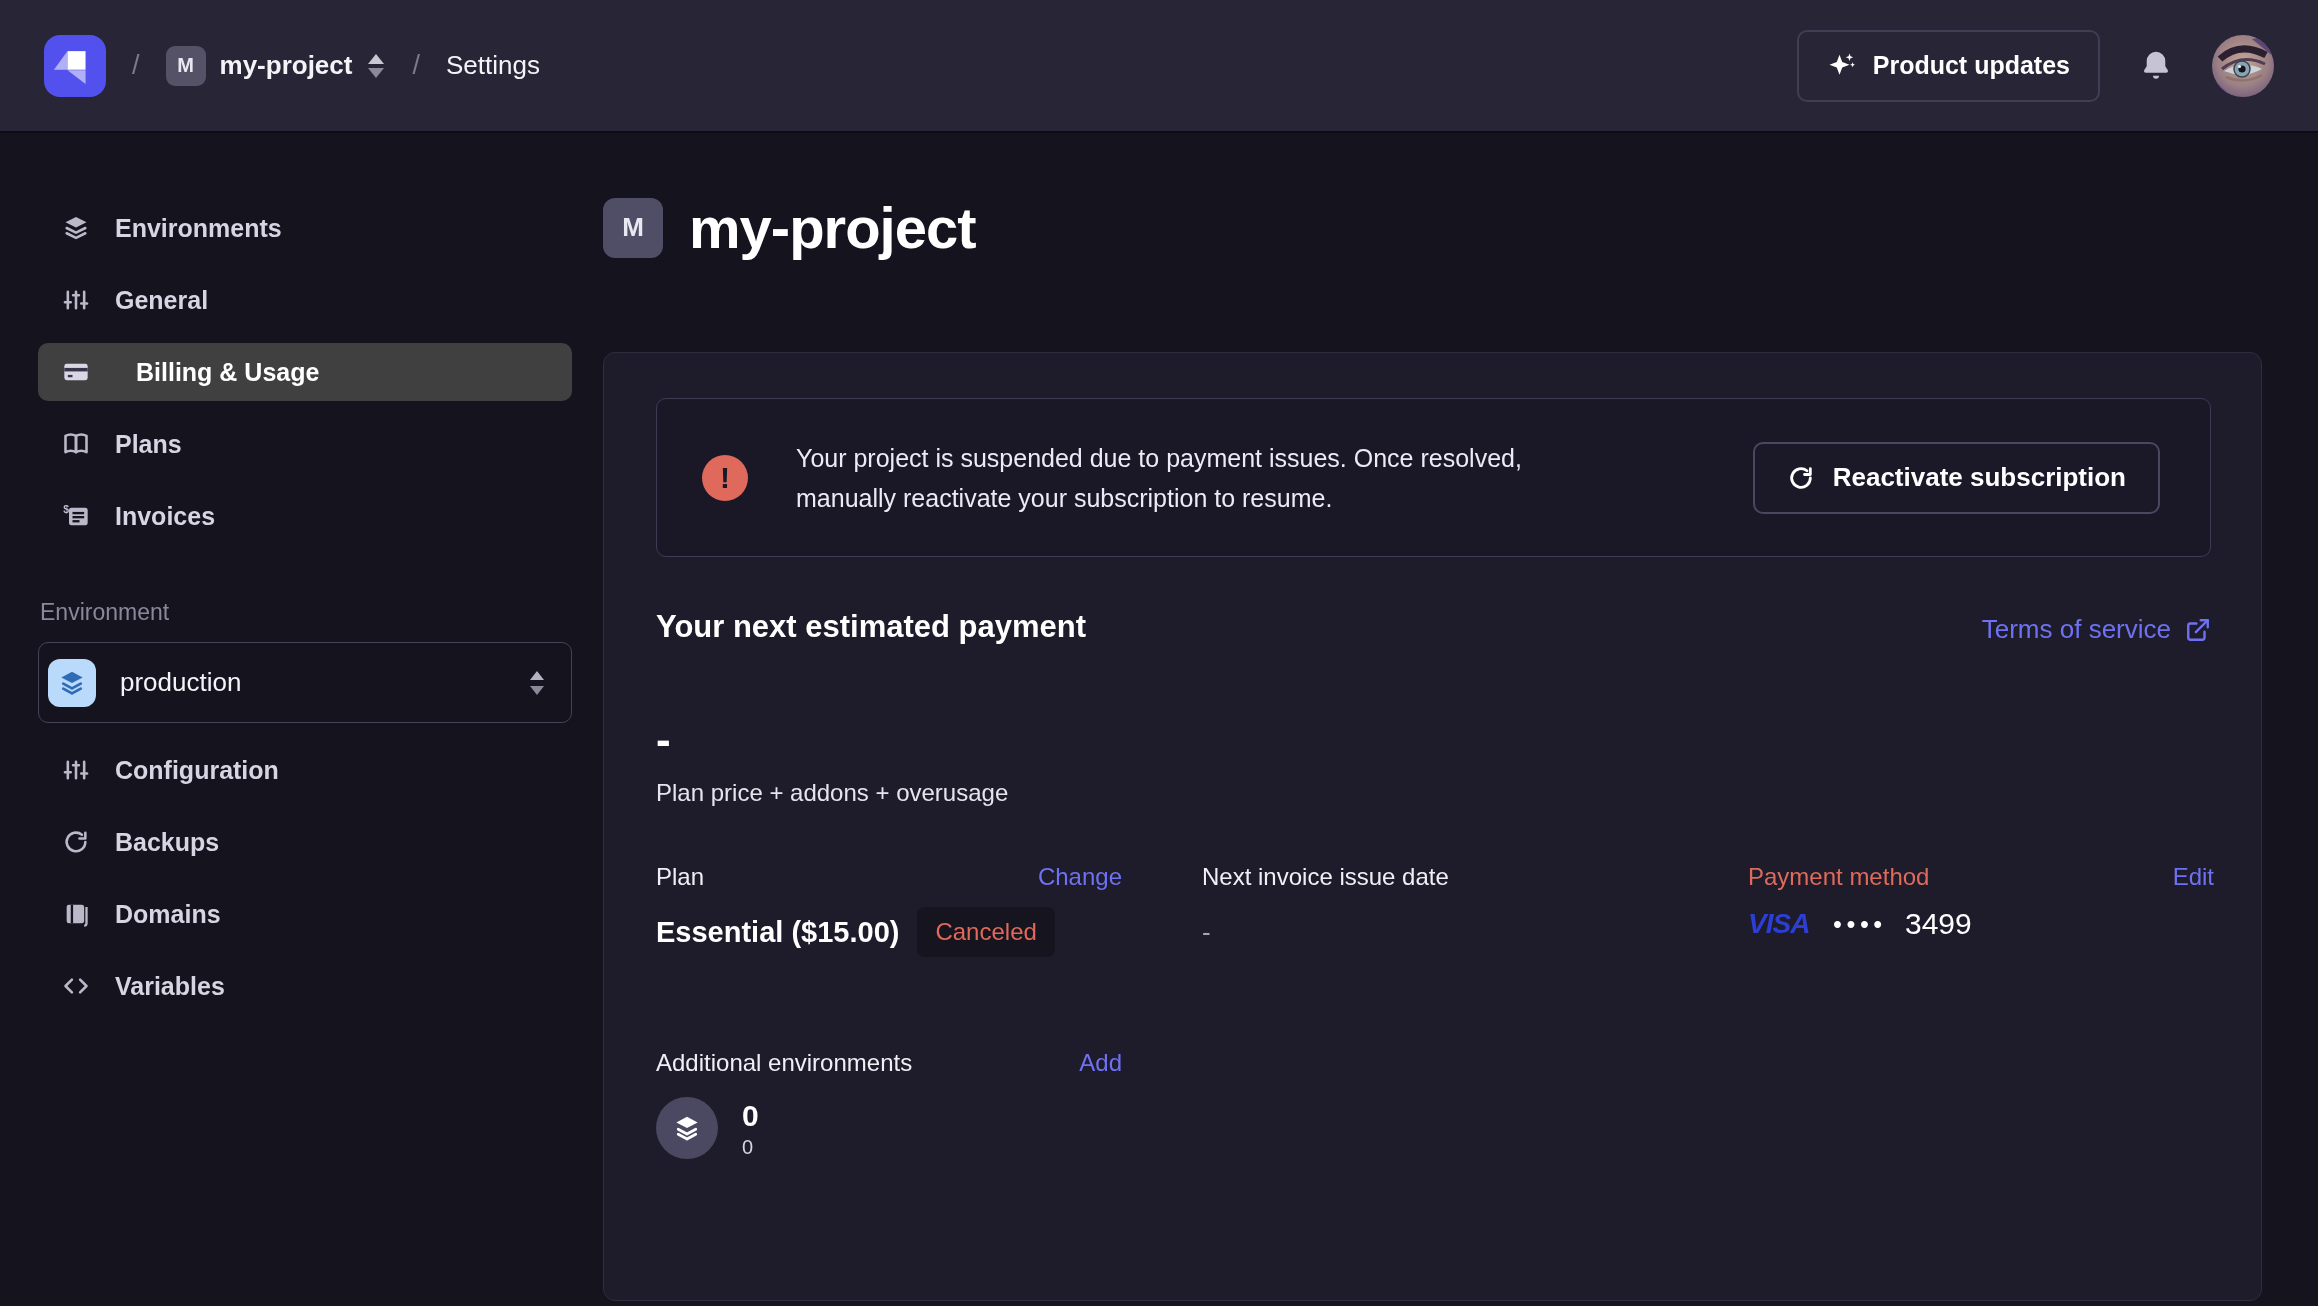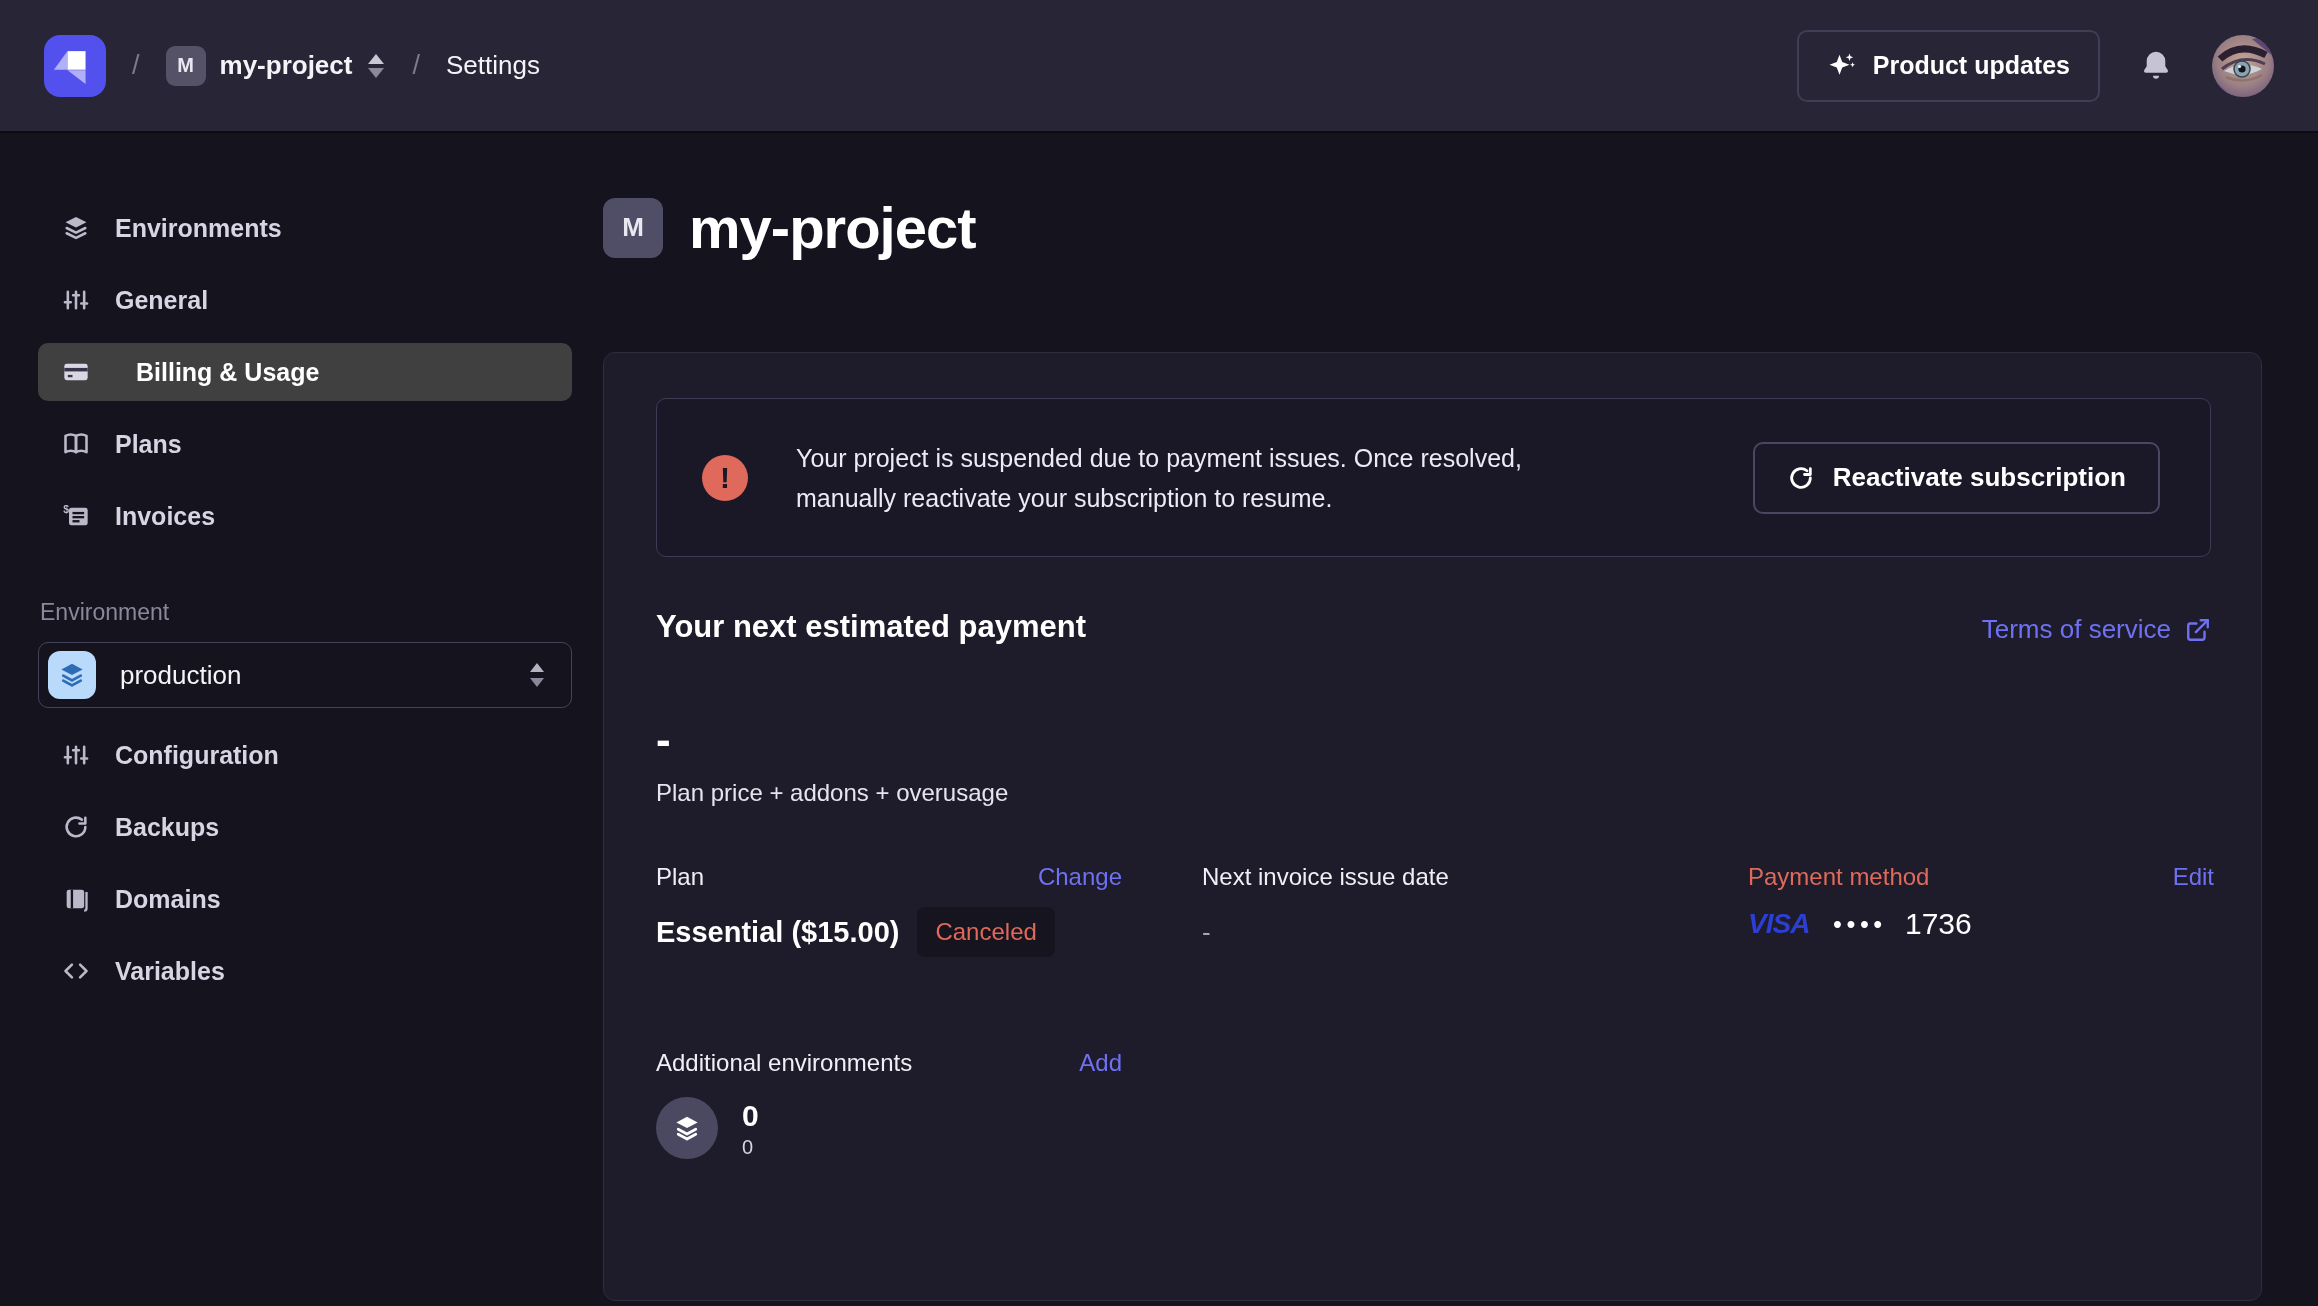--- a/index.html
+++ b/index.html
@@ -29,21 +29,21 @@
   
   .body-row { display:flex; height:1171px; }
   .sidebar { width:603px; padding:66px 31px 0 38px; flex-shrink:0; }
   .nav-item { display:flex; align-items:center; gap:23px; height:58px; padding:0 0 0 22px;
               border-radius:10px; margin-bottom:14px; cursor:pointer; }
   .nav-item .lbl { font-size:25px; font-weight:700; color:#d7d5e3; }
   .nav-item.active { background:#404040;gap:44px; }
   .nav-item.active .lbl { color:#ffffff; }
   .nav-ico { width:32px; display:flex; justify-content:center; flex-shrink:0; }
   .env-label { margin:54px 0 16px 2px; font-size:23px; color:#8a889c; }
-  .env-select { display:flex; align-items:center; height:66px; border:1px solid #45435c; border-radius:10px;
+  .env-select { display:flex; align-items:center; height:81px; border:1px solid #45435c; border-radius:10px;
                 padding:0 24px 0 9px; margin-bottom:18px; cursor:pointer; }
   .env-select .env-ico { width:48px; height:48px; border-radius:12px; background:#b9dafb;
                          display:flex; align-items:center; justify-content:center; margin-right:24px; }
   .env-select .val { font-size:26px; font-weight:500; color:#f4f3f8; flex:1; }
 
   
   .main { flex:1; padding:61px 56px 0 0; }
   .page-head { display:flex; align-items:center; gap:26px; margin-bottom:0; }
   .h-badge { width:60px; height:60px; border-radius:12px; background:#504d66; color:#e9e8f1;
              display:flex; align-items:center; justify-content:center; font-size:26px; font-weight:600; }
@@ -346,21 +346,21 @@
           </div>
 
           <div>
             <div class="col-head">
               <span class="pm-label">Payment method</span>
               <a class="link">Edit</a>
             </div>
             <div class="col-value">
               <span class="visa-mark">VISA</span>
               <span class="pm-dots">••••</span>
-              <span class="pm-last4">1736</span>
+              <span class="pm-last4">3499</span>
             </div>
           </div>
         </div>
 
         <div class="add-env">
           <div class="col-head">
             <span>Additional environments</span>
             <a class="link">Add</a>
           </div>
           <div class="add-env-row">

